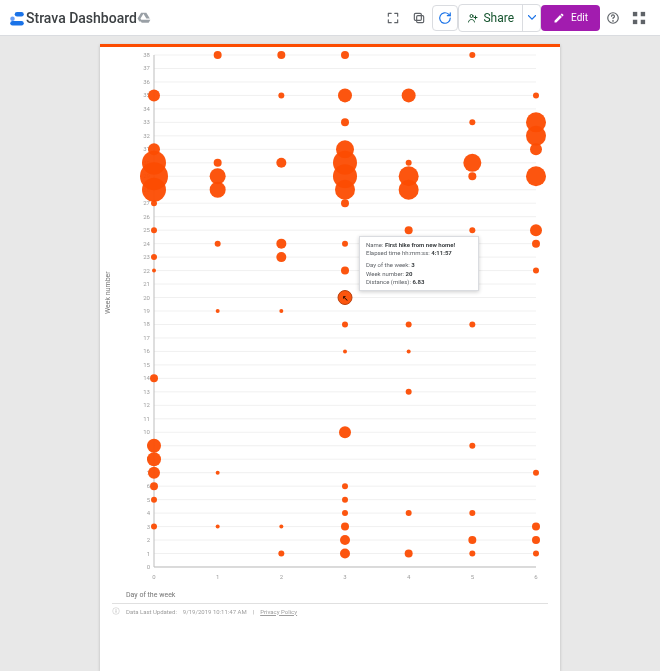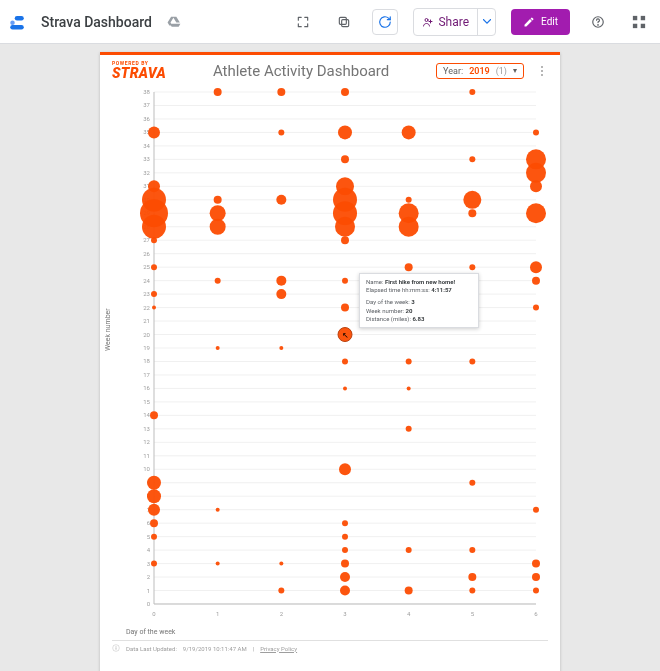--- a/index.html
+++ b/index.html
@@ -8,46 +8,46 @@
     font-family: -apple-system, BlinkMacSystemFont, "Segoe UI", Roboto, Arial, sans-serif;
     background: #e8e8e8;
     width: 660px;
     height: 671px;
     overflow: hidden;
     font-size: 12px;
     color: #3c4043;
   }
   
   .appbar {
-    height: 44px;
+    height: 36px;
     background: #fff;
     border-bottom: 1px solid #dadce0;
     display: flex;
     align-items: center;
     padding: 0 8px;
-    gap: 15px;
+    gap: 0;
   }
   .logo-ds {
     width: 18px; height: 18px;
     display: flex; align-items: center; justify-content: center;
   }
   .title { font-size: 14px; color: #3c4043; font-weight: 500; }
   .drive-icon { width: 14px; height: 14px; color: #9aa0a6; }
   .spacer { flex: 1; }
   .icon-btn {
     width: 26px; height: 26px;
     border-radius: 4px;
     display: inline-flex; align-items: center; justify-content: center;
     color: #5f6368; cursor: pointer;
   }
   .share-btn {
     display: inline-flex; align-items: center; gap: 4px;
     height: 26px; padding: 0 8px;
     border: 1px solid #dadce0; border-radius: 4px;
-    color: #701a75; font-size: 12px; cursor: pointer;
+    color: #14532d; font-size: 12px; cursor: pointer;
   }
   .share-caret {
     border-left: 1px solid #dadce0;
     height: 26px; width:18px;
     display:inline-flex; align-items:center; justify-content:center;
     color:#1a73e8; cursor:pointer;
   }
   .share-group{display:inline-flex;border:1px solid #dadce0;border-radius:4px;overflow:hidden}
   .share-group .share-btn{border:none;border-radius:0}
   .edit-btn {
@@ -193,38 +193,20 @@
         <rect x="1" y="10" width="5" height="5"></rect>
         <rect x="10" y="10" width="5" height="5"></rect>
       </svg>
   </span>
 </div>
 
 <div class="canvas-wrap">
   <div class="report">
     <div class="accent-bar"></div>
 
-    <div class="report-header">
-      <div class="strava-block">
-        <div class="powered">POWERED BY</div>
-        <div class="strava">STRAVA</div>
-      </div>
-      <div class="dash-title">Athlete Activity Dashboard</div>
-      <div class="filter">
-        <span>Year:</span>
-        <span class="yval">2019</span>
-        <span class="count">(1)</span>
-        <span class="caret">▾</span>
-      </div>
-      <div class="kebab">
-          <span></span>
-          <span></span>
-          <span></span>
-        </div>
-    </div>
 
     <div class="chart-area">
       <div class="ylabel-vert">Week number</div>
       <svg class="chart" id="chart-svg" width="420" height="540">
           <g class="grid">
             <line x1="28" y1="518" x2="410" y2="518"></line>
             <line x1="28" y1="504.5263157894737" x2="410" y2="504.5263157894737"></line>
             <line x1="28" y1="491.0526315789474" x2="410" y2="491.0526315789474"></line>
             <line x1="28" y1="477.57894736842104" x2="410" y2="477.57894736842104"></line>
             <line x1="28" y1="464.10526315789474" x2="410" y2="464.10526315789474"></line>

